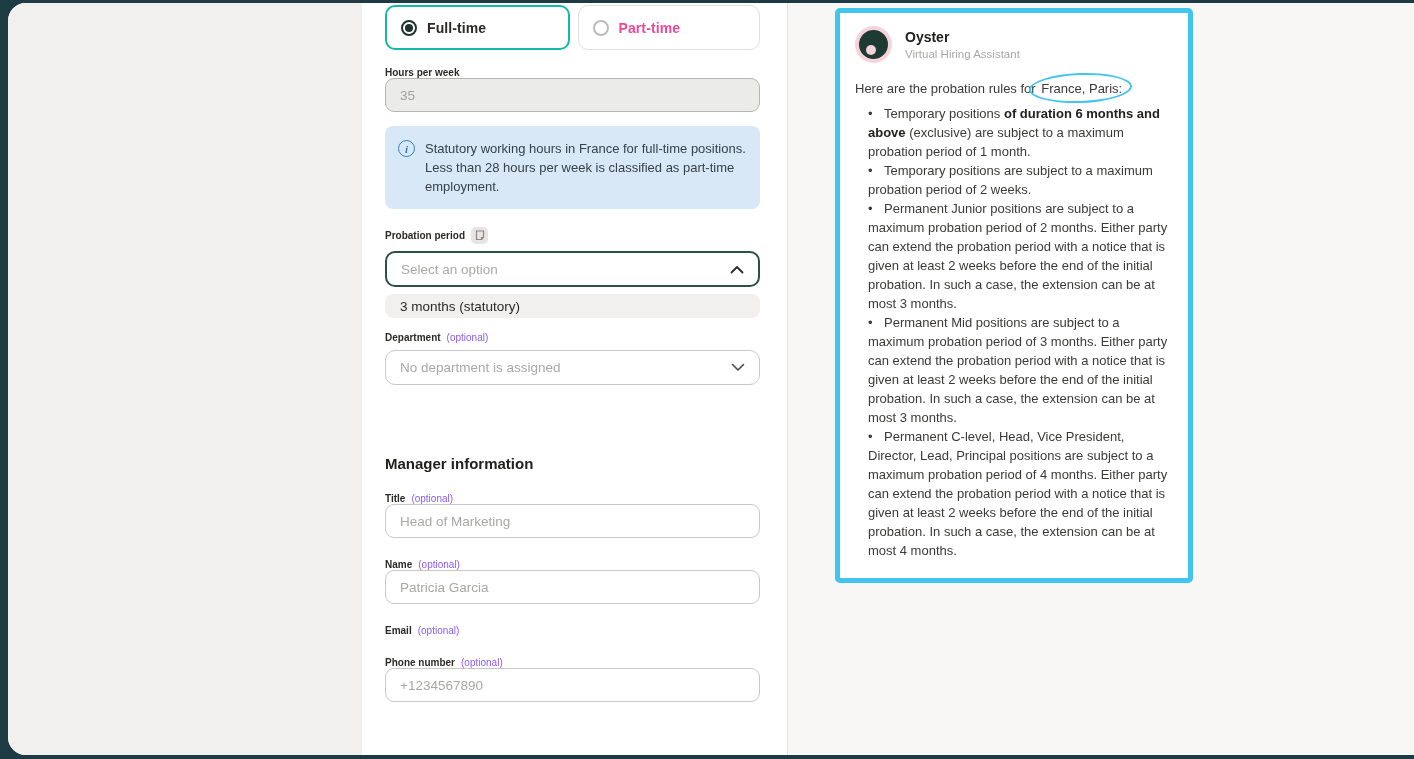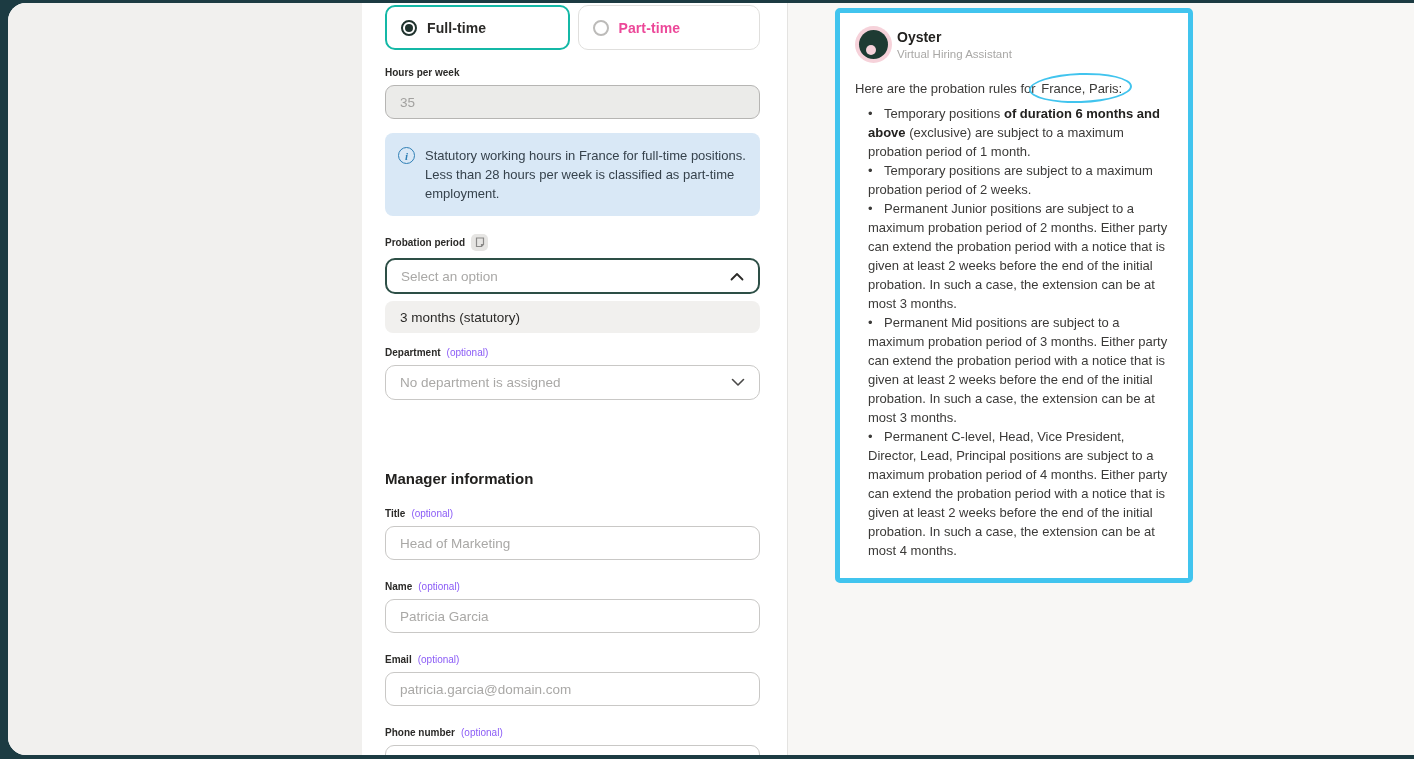--- a/index.html
+++ b/index.html
@@ -69,21 +69,20 @@
   .radio-card.unselected .radio-label { font-weight: 700; color: #ec4899; }
 
   .field-label {
     font-size: 10px; font-weight: 700; color: #2b2a28;
     display: flex; align-items: center; gap: 6px;
   }
   .optional { font-weight: 400; color: #8b5cf6; }
 
   .mt-lbl-hours { margin-top: 17px; }
   .input-box {
-    margin-top: 7px;
     height: 34px;
     border: 1px solid #c9c8c6;
     border-radius: 9px;
     width: 100%;
     padding: 0 14px;
     font-family: "Liberation Sans", sans-serif;
     font-size: 13.5px;
     color: #3a3937;
     background: #fff;
     outline: none;
@@ -137,21 +136,21 @@
   .select-box.closed { border: 1px solid #c9c8c6; height: 35px; }
   .select-placeholder { font-size: 13.5px; color: #a9a8a6; }
 
   .dropdown-panel {
     margin-top: 7px;
     background: #f1f0ee;
     border-radius: 8px;
     overflow: hidden;
   }
   .dropdown-option {
-    height: 32px;
+    height: 24px;
     display: flex; align-items: center;
     padding: 5px 15px;
     font-size: 13.5px; color: #2b2a28;
     cursor: pointer;
   }
 
   .mt-lbl-dept { margin-top: 14px; }
 
   .section-heading {
     margin-top: 70px;
@@ -164,21 +163,21 @@
   .assistant-card {
     position: absolute;
     left: 47px; top: 5px;
     width: 358px;
     min-height: 570px;
     background: #ffffff;
     border: 5px solid #41c4ee;
     border-radius: 5px;
     padding: 13px 16px 18px 15px;
   }
-  .assistant-header { display: flex; align-items: center; gap: 5px; }
+  .assistant-header { display: flex; align-items: center; gap: 13px; }
   .avatar {
     width: 37px; height: 37px; border-radius: 50%;
     background: #f6d2da;
     display: flex; align-items: center; justify-content: center;
     flex: 0 0 auto;
   }
   .avatar-inner {
     width: 29px; height: 29px; border-radius: 50%;
     background: #1e3b33;
     position: relative;
@@ -290,21 +289,20 @@
         <span class="optional">(optional)</span>
       </div>
       <input class="input-box" placeholder="Patricia Garcia" style="">
     </div>
 
     <div class="field-group">
       <div class="field-label">
         <span>Email</span>
         <span class="optional">(optional)</span>
       </div>
-      <input class="input-box" placeholder="patricia.garcia@domain.com" style="">
     </div>
 
     <div class="field-group">
       <div class="field-label">
         <span>Phone number</span>
         <span class="optional">(optional)</span>
       </div>
       <input class="input-box" placeholder="+1234567890" style="">
     </div>
 

